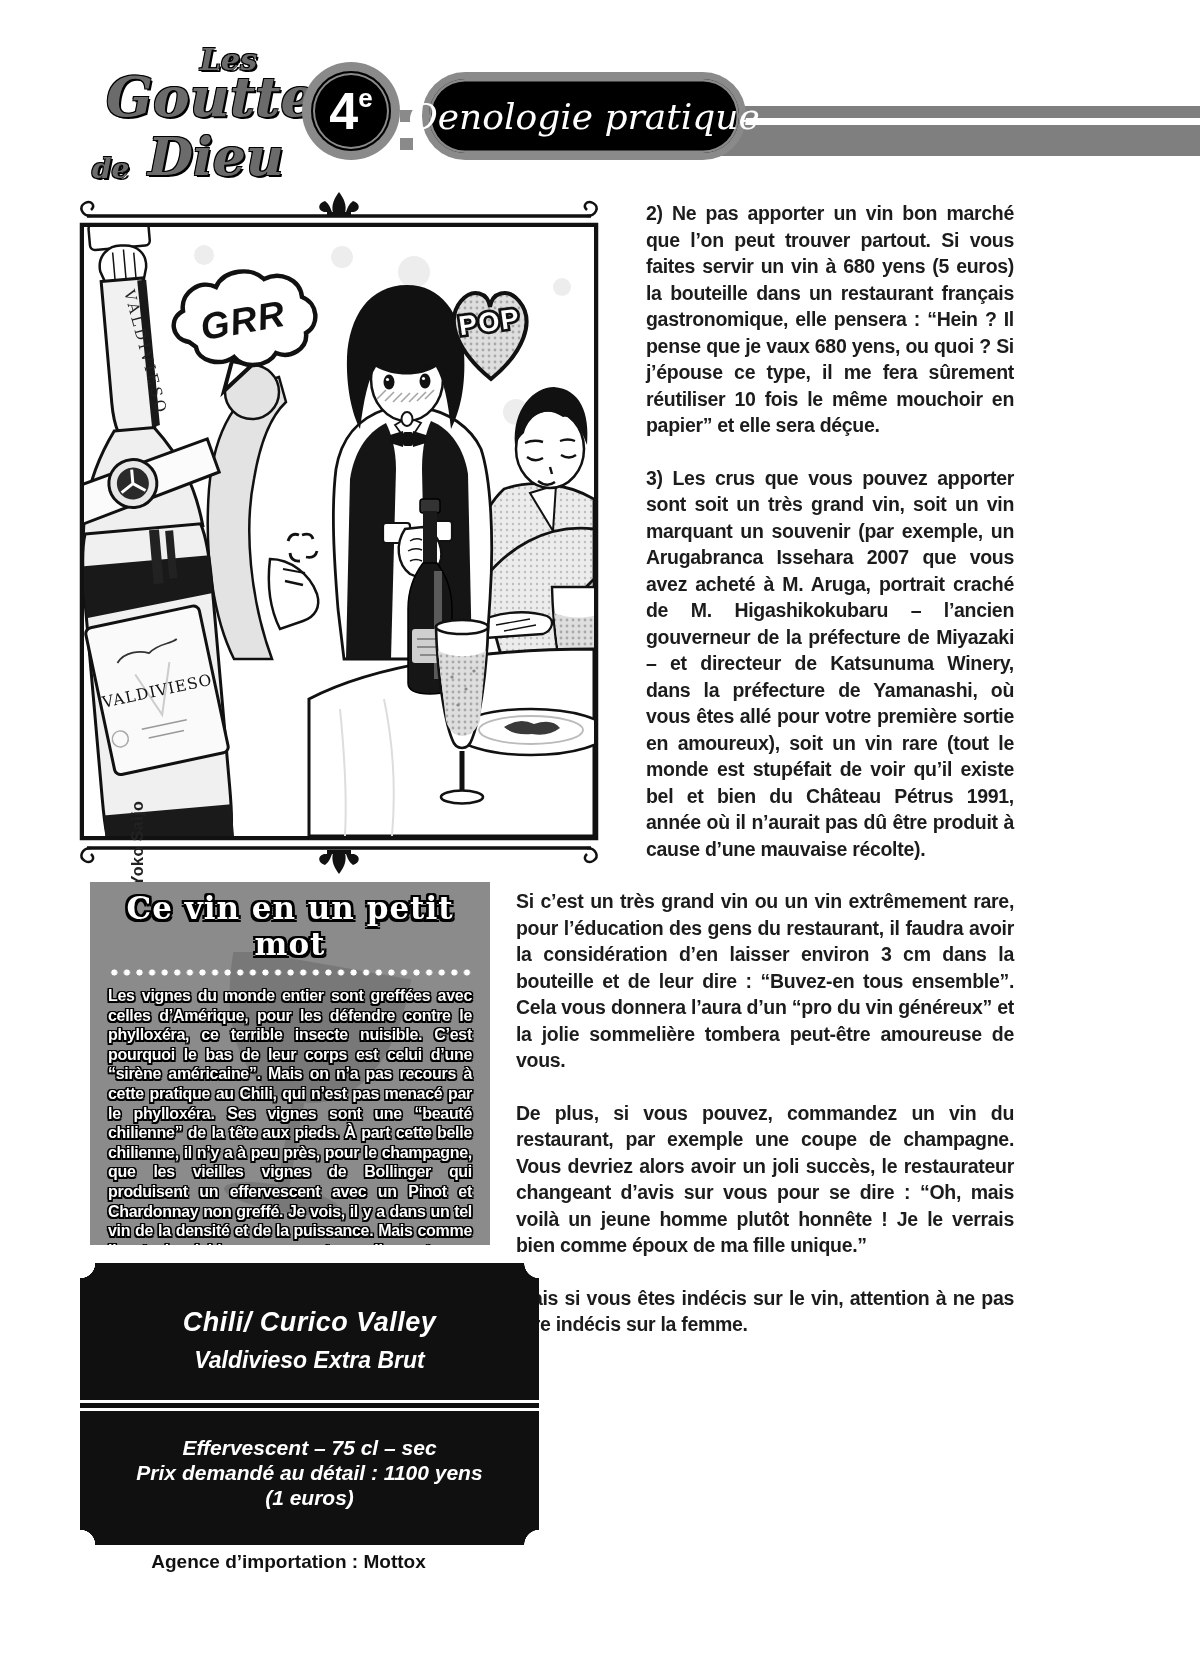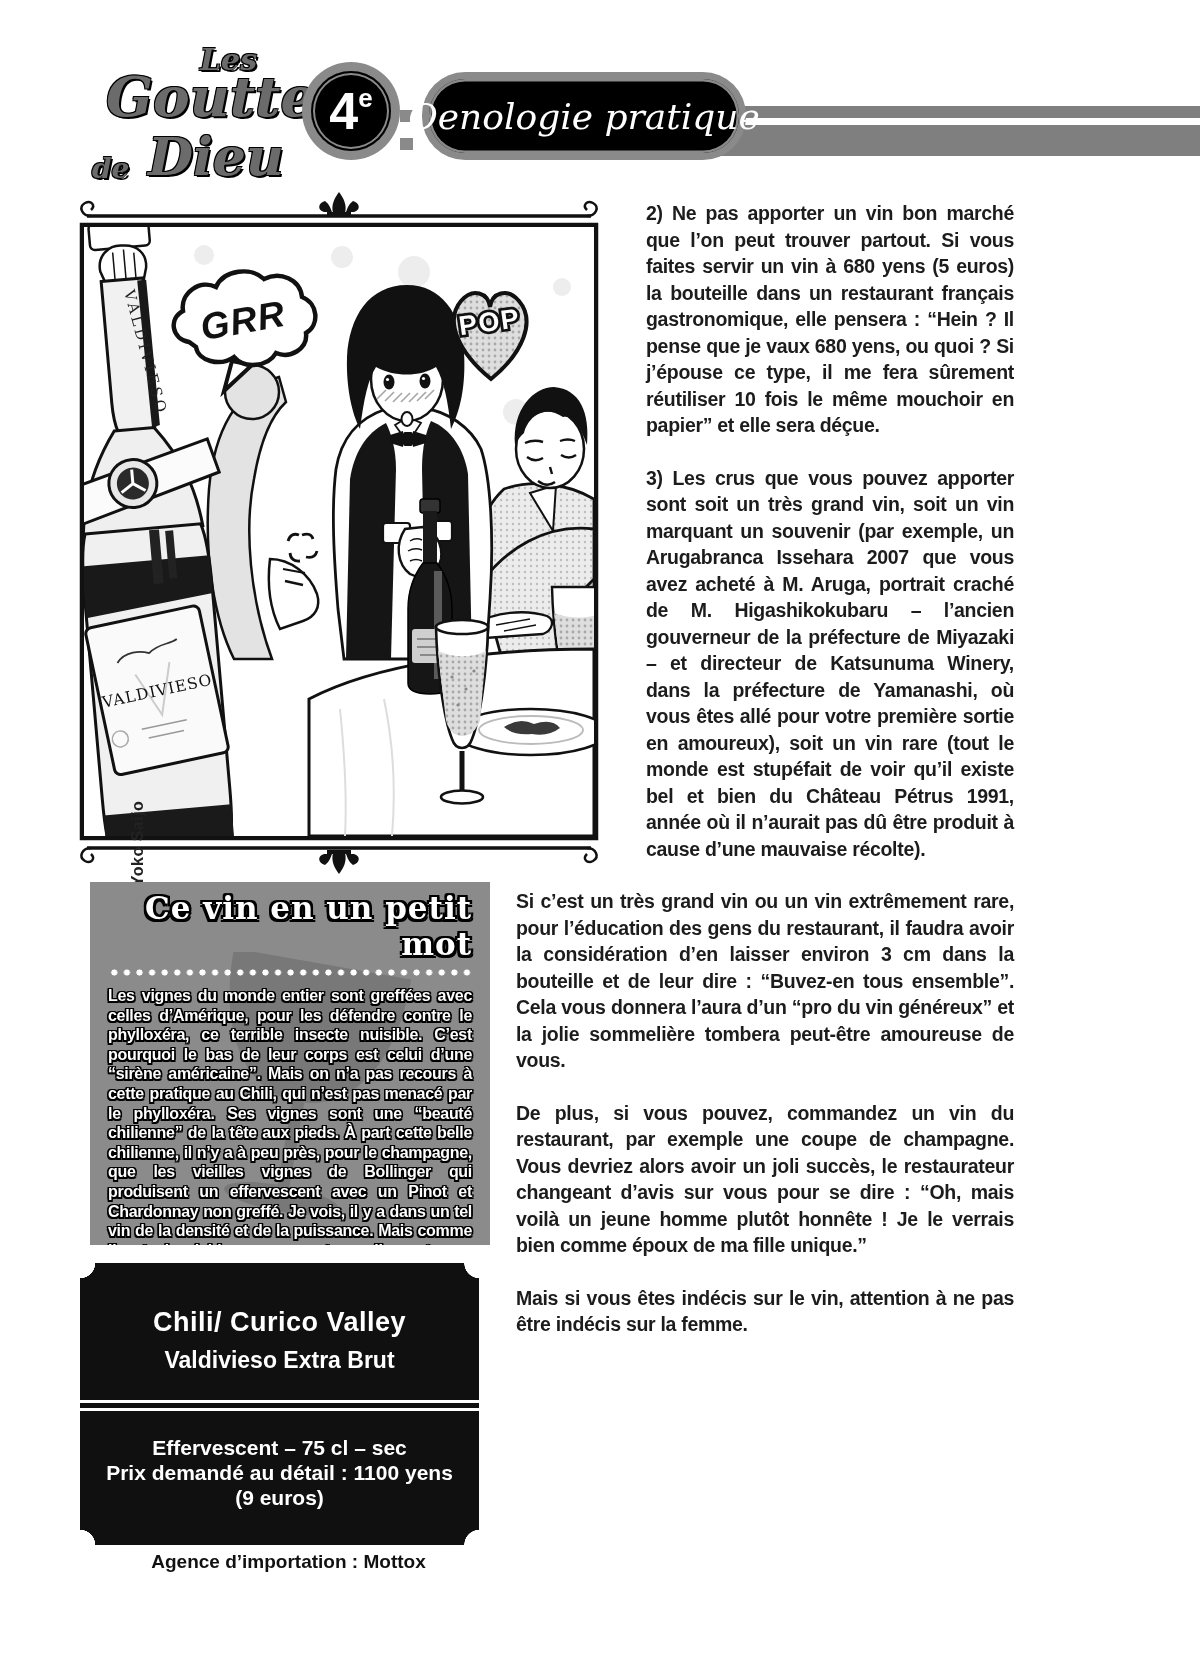--- a/index.html
+++ b/index.html
@@ -40,39 +40,39 @@
   
   .article{position:absolute;left:516px;top:200px;width:498px;}
   .article .spacer{float:left;width:130px;height:650px;}
   .article p{margin:0 0 26px;font-size:19.5px;line-height:26.5px;font-weight:bold;
              text-align:justify;letter-spacing:-0.3px;color:#1c1c1c;}
 
   
   .note{position:absolute;left:90px;top:882px;width:400px;height:363px;background:#8b8b8b;
         box-sizing:border-box;padding:8px 18px;overflow:hidden;}
   .note-watermark{position:absolute;left:60px;top:70px;z-index:0;}
-  .note-title{position:relative;z-index:1;text-align:right;font-family:"DejaVu Serif",serif;font-weight:bold;
+  .note-title{position:relative;z-index:1;text-align:center;font-family:"DejaVu Serif",serif;font-weight:bold;
               font-size:31px;color:#fff;letter-spacing:1px;
               text-shadow:-2.5px -2.5px 0 #000,2.5px -2.5px 0 #000,-2.5px 2.5px 0 #000,2.5px 2.5px 0 #000,
                           -2.5px 0 0 #000,2.5px 0 0 #000,0 -2.5px 0 #000,0 2.5px 0 #000;}
   .note-dots{position:relative;z-index:1;height:9px;margin:6px 0 9px;
              background-image:radial-gradient(circle,#fff 2.8px,rgba(0,0,0,0) 3.3px);
              background-size:12.6px 9px;background-repeat:repeat-x;background-position:left center;}
   .note-body{position:relative;z-index:1;font-size:16px;line-height:19.6px;font-weight:bold;color:#fff;
              text-align:justify;letter-spacing:-0.3px;
              text-shadow:-1.5px -1.5px 0 #000,1.5px -1.5px 0 #000,-1.5px 1.5px 0 #000,1.5px 1.5px 0 #000,
                          -1.5px 0 0 #000,1.5px 0 0 #000,0 -1.5px 0 #000,0 1.5px 0 #000;}
 
   
-  .card{position:absolute;left:80px;top:1263px;width:399px;height:282px;color:#fff;text-align:center;
+  .card{position:absolute;left:80px;top:1263px;width:459px;height:282px;color:#fff;text-align:center;
         background:
           radial-gradient(circle 16px at 0 0,rgba(0,0,0,0) 15px,#101010 15.5px) top left/52% 52% no-repeat,
           radial-gradient(circle 16px at 100% 0,rgba(0,0,0,0) 15px,#101010 15.5px) top right/50% 52% no-repeat,
           radial-gradient(circle 16px at 0 100%,rgba(0,0,0,0) 15px,#101010 15.5px) bottom left/52% 50% no-repeat,
-          radial-gradient(circle 16px at 100% 100%,rgba(0,0,0,0) 15px,#101010 15.5px) bottom right/50% 50% no-repeat;}
+          radial-gradient(circle 16px at 100% 100%,rgba(0,0,0,0) 15px,#101010 15.5px) bottom right/50% 50% no-repeat; font-style: italic;}
   .card-region{padding-top:44px;font-size:27px;font-weight:bold;letter-spacing:.5px;}
   .card-name{margin-top:9px;font-size:23px;font-weight:bold;}
   .card-divider{margin-top:26px;height:5px;border-top:3px solid #fff;border-bottom:3px solid #fff;}
   .card-spec{margin-top:24px;font-size:21px;font-weight:bold;line-height:25px;}
   .card-price{font-size:21px;font-weight:bold;line-height:25px;}
   .importer{position:absolute;left:80px;top:1551px;width:417px;text-align:center;
             font-size:19px;font-weight:bold;color:#111;}
 
   svg text{user-select:none;}
 </style>
@@ -341,18 +341,18 @@
     <div class="note-dots"></div>
     <div class="note-body">Les vignes du monde entier sont greffées avec celles d’Amérique, pour les défendre contre le phylloxéra, ce terrible insecte nuisible. C’est pourquoi le bas de leur corps est celui d’une “sirène américaine”. Mais on n’a pas recours à cette pratique au Chili, qui n’est pas menacé par le phylloxéra. Ses vignes sont une “beauté chilienne” de la tête aux pieds. À part cette belle chilienne, il n’y a à peu près, pour le champagne, que les vieilles vignes de Bollinger qui produisent un effervescent avec un Pinot et Chardonnay non greffé. Je vois, il y a dans un tel vin de la densité et de la puissance. Mais comme il est abordable, on ne peut pas l’apporter au restaurant…</div>
   </div>
 
   <div class="card">
     <div class="card-region">Chili/ Curico Valley</div>
     <div class="card-name">Valdivieso Extra Brut</div>
     <div class="card-divider"></div>
     <div class="card-spec">Effervescent – 75 cl – sec</div>
     <div class="card-price">Prix demandé au détail : 1100 yens</div>
-    <div class="card-price">(9 euros)</div>
+    <div class="card-price">(1 euros)</div>
   </div>
 
   <div class="importer">Agence d’importation : Mottox</div>
 
 </div>
 
 </body></html>

